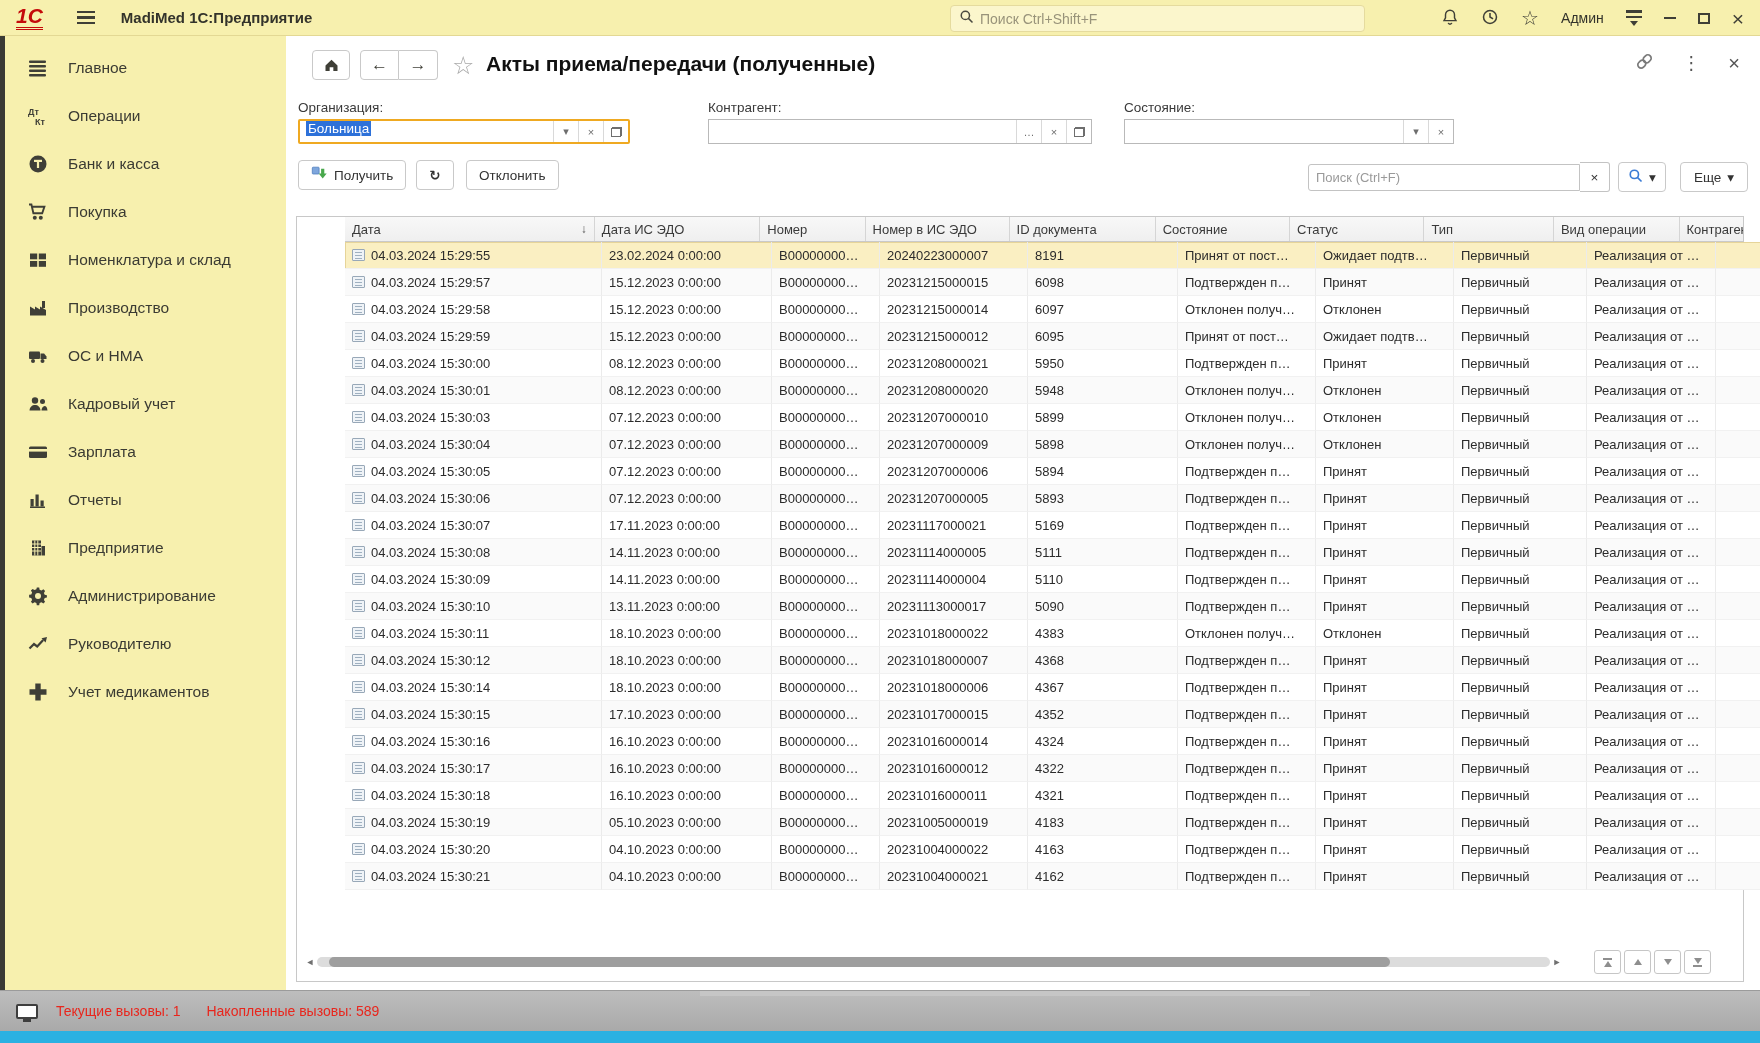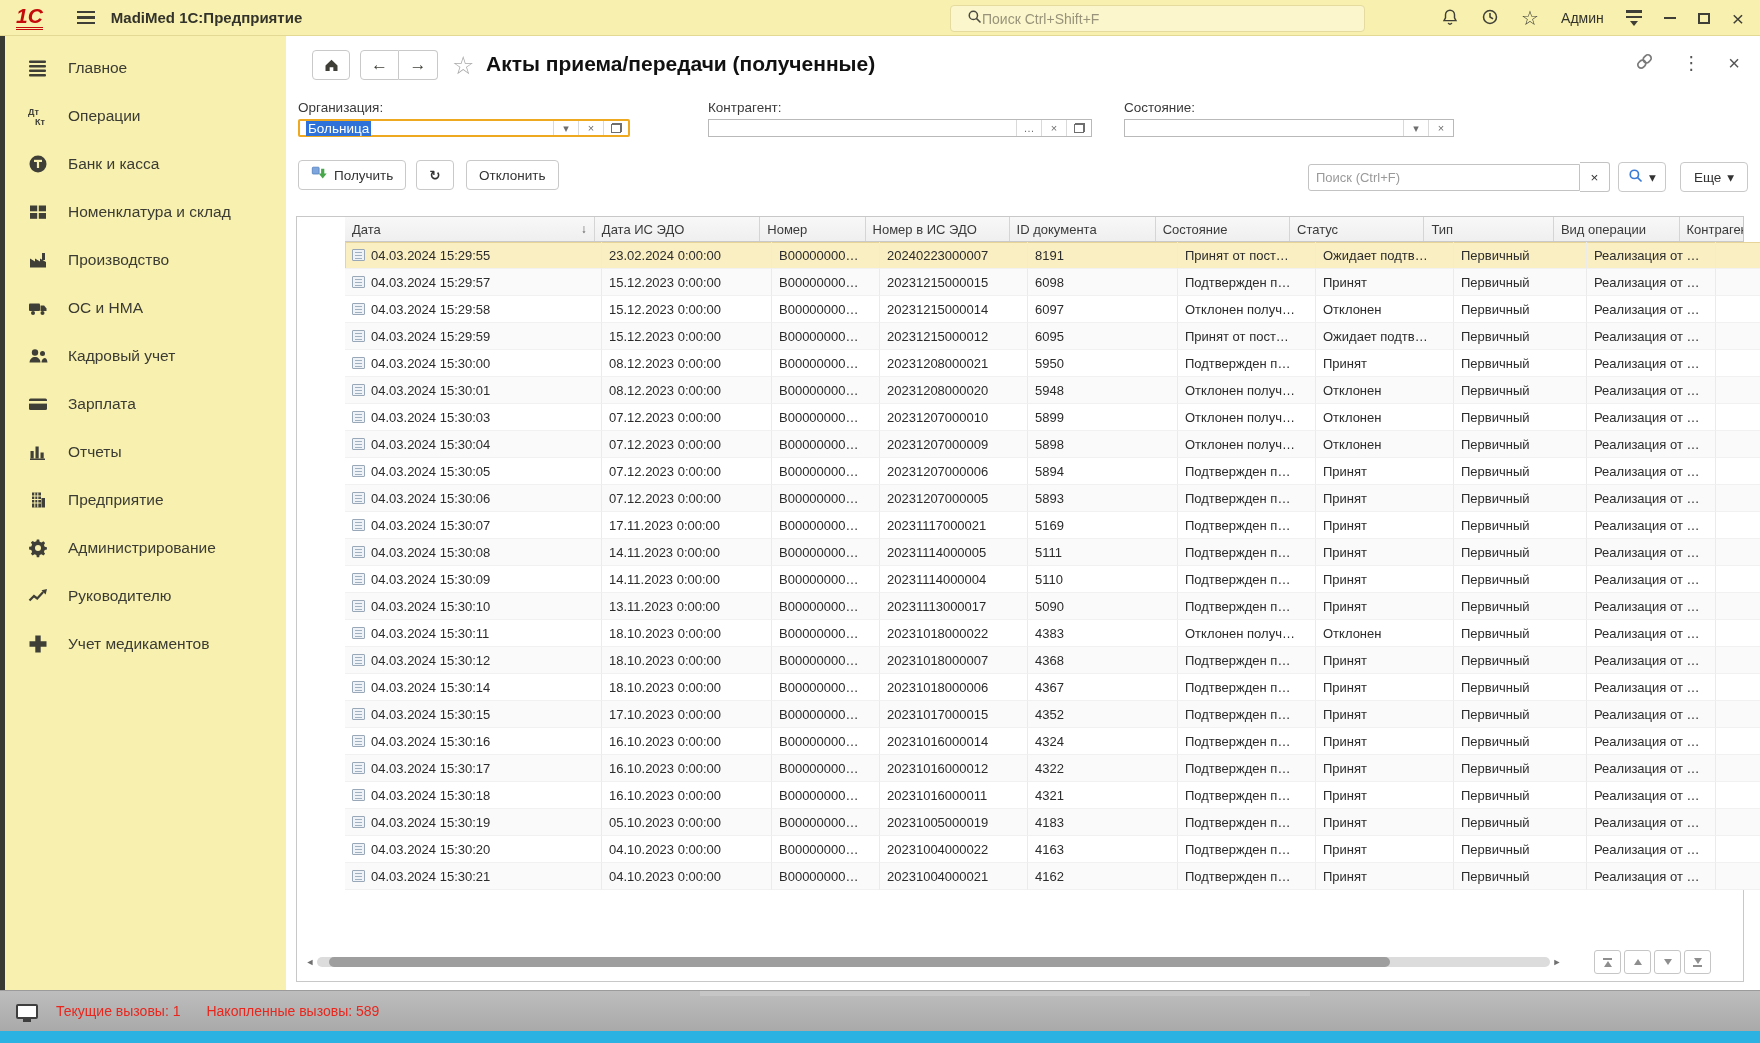--- a/index.html
+++ b/index.html
@@ -5,22 +5,22 @@
   * { box-sizing: border-box; margin:0; padding:0; }
   html,body { width:1760px; height:1043px; }
   body { font-family:"Liberation Sans","DejaVu Sans",sans-serif; background:#fff; }
   .app { position:relative; width:1760px; height:1043px; overflow:hidden; background:#fff; }
 
   
   .topbar { position:absolute; left:0; top:0; width:1760px; height:36px; background:#F7F0AE; border-bottom:1px solid #E3D894; display:flex; align-items:center; }
   .logo { margin-left:16px; color:#C40A0A; font-weight:bold; font-style:italic; font-size:21px; border-bottom:3px double #C40A0A; line-height:1; padding-bottom:1px; }
   .hamburger { margin-left:34px; display:inline-flex; flex-direction:column; gap:3px; cursor:pointer; }
   .hamburger i { width:18px; height:2.4px; background:#3F3F37; display:block; }
-  .app-title { margin-left:16px; font-size:15px; font-weight:bold; color:#33332B; }
-  .tb-search { position:absolute; left:950px; top:5px; width:415px; height:27px; background:#FBF6CC; border:1px solid #E5DB9E; border-radius:4px; display:flex; align-items:center; padding:0 16px; }
+  .app-title { margin-left:26px; font-size:15px; font-weight:bold; color:#33332B; }
+  .tb-search { position:absolute; left:950px; top:5px; width:415px; height:27px; background:#FBF6CC; border:1px solid #E5DB9E; border-radius:4px; display:flex; align-items:center; padding:0 8px; gap:6px; }
   .tb-search input { border:none; outline:none; background:transparent; font-size:14px; color:#55554A; width:100%; font-family:inherit; }
   .tb-search input::placeholder { color:#98937A; }
   .tb-right { position:absolute; right:16px; top:0; height:36px; display:flex; align-items:center; gap:22px; color:#3F3F37; }
   .tb-right .glyph { font-size:17px; line-height:1; cursor:pointer; }
   .user-label { font-size:14px; color:#33332B; }
   .svc-icon { display:inline-flex; flex-direction:column; gap:3px; align-items:center; cursor:pointer; }
   .svc-icon i { width:16px; height:2.2px; background:#3F3F37; display:block; }
   .svc-icon b { width:0; height:0; border-left:4px solid transparent; border-right:4px solid transparent; border-top:5px solid #3F3F37; }
   .win-min { width:12px; height:2px; background:#3F3F37; }
   .win-max { width:12px; height:11px; border:2px solid #3F3F37; }
@@ -43,21 +43,21 @@
   .nav-group .btn { width:39px; height:30px; border-radius:0; font-size:17px; font-weight:bold; color:#3F3F37; }
   .nav-group .btn:first-child { border-radius:4px 0 0 4px; }
   .nav-group .btn:last-child { border-radius:0 4px 4px 0; border-left:none; }
   .fav-star { position:absolute; left:166px; top:4px; font-size:25px; color:#A9A9A9; cursor:pointer; line-height:30px; }
   .page-title { position:absolute; left:200px; top:6px; font-size:21px; font-weight:bold; color:#111; }
   .chead-right { position:absolute; right:20px; top:6px; display:flex; gap:28px; align-items:center; }
   .chead-right .glyph { font-size:18px; color:#555; cursor:pointer; line-height:1; }
 
   
   .flabel { position:absolute; top:64px; font-size:13.5px; color:#3A3A3A; }
-  .ffield { position:absolute; top:83px; height:18px; background:#fff; display:flex; align-items:center; }
+  .ffield { position:absolute; top:83px; height:25px; background:#fff; display:flex; align-items:flex-start; }
   .ffield .val { flex:1; padding:0 6px; font-size:13.5px; color:#222; overflow:hidden; white-space:nowrap; }
   .fbtn { width:25px; height:100%; border-left:1px solid #D9D9D9; display:inline-flex; align-items:center; justify-content:center; font-size:11px; color:#6E6E6E; cursor:pointer; background:#fff; }
   .f-org { left:12px; width:332px; border:2px solid #EFA921; border-radius:2px; }
   .f-contr { left:422px; width:384px; border:1px solid #B9B9B9; }
   .f-state { left:838px; width:330px; border:1px solid #B9B9B9; }
   .sel { background:#2D71D9; color:#fff; padding:0 2px; }
 
   
   .toolbar { position:absolute; left:0; top:123px; height:34px; right:0; }
   .toolbar .btn { height:30px; font-size:13.5px; color:#333; padding:0 12px; gap:6px; }
@@ -189,20 +189,30 @@
     <span class="s-icon">
             <svg viewBox="0 0 20 20">
               <circle cx="10" cy="10" r="8.5" fill="#3F3F37"></circle>
               <rect x="6" y="5.8" width="8" height="2.2" fill="#F7F0AE"></rect>
               <rect x="8.9" y="7.5" width="2.2" height="6.5" fill="#F7F0AE"></rect>
             </svg>
           </span>
     <span class="s-label">Банк и касса</span>
   </div>
 
+  <div class="side-item">
+    <span class="s-icon">
+            <svg viewBox="0 0 20 20">
+              <path d="M1 2.5h2.4l2 8.7h8.8l2.2-6.4H4.6" fill="none" stroke="#3F3F37" stroke-width="1.9"></path>
+              <circle cx="6.8" cy="15.8" r="2" fill="#3F3F37"></circle>
+              <circle cx="12.8" cy="15.8" r="2" fill="#3F3F37"></circle>
+            </svg>
+          </span>
+    <span class="s-label">Покупка</span>
+  </div>
 
 
   <div class="side-item">
     <span class="s-icon">
             <svg viewBox="0 0 20 20">
               <g fill="#3F3F37">
                 <rect x="2" y="3.5" width="7.2" height="5.8"></rect>
                 <rect x="10.8" y="3.5" width="7.2" height="5.8"></rect>
                 <rect x="2" y="11" width="7.2" height="5.8"></rect>
                 <rect x="10.8" y="11" width="7.2" height="5.8"></rect>

